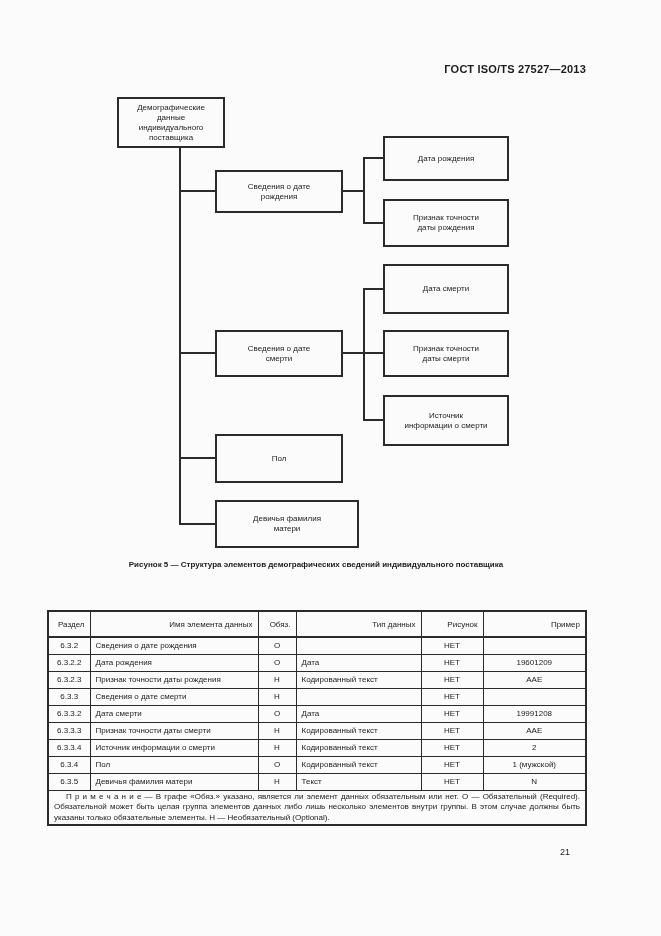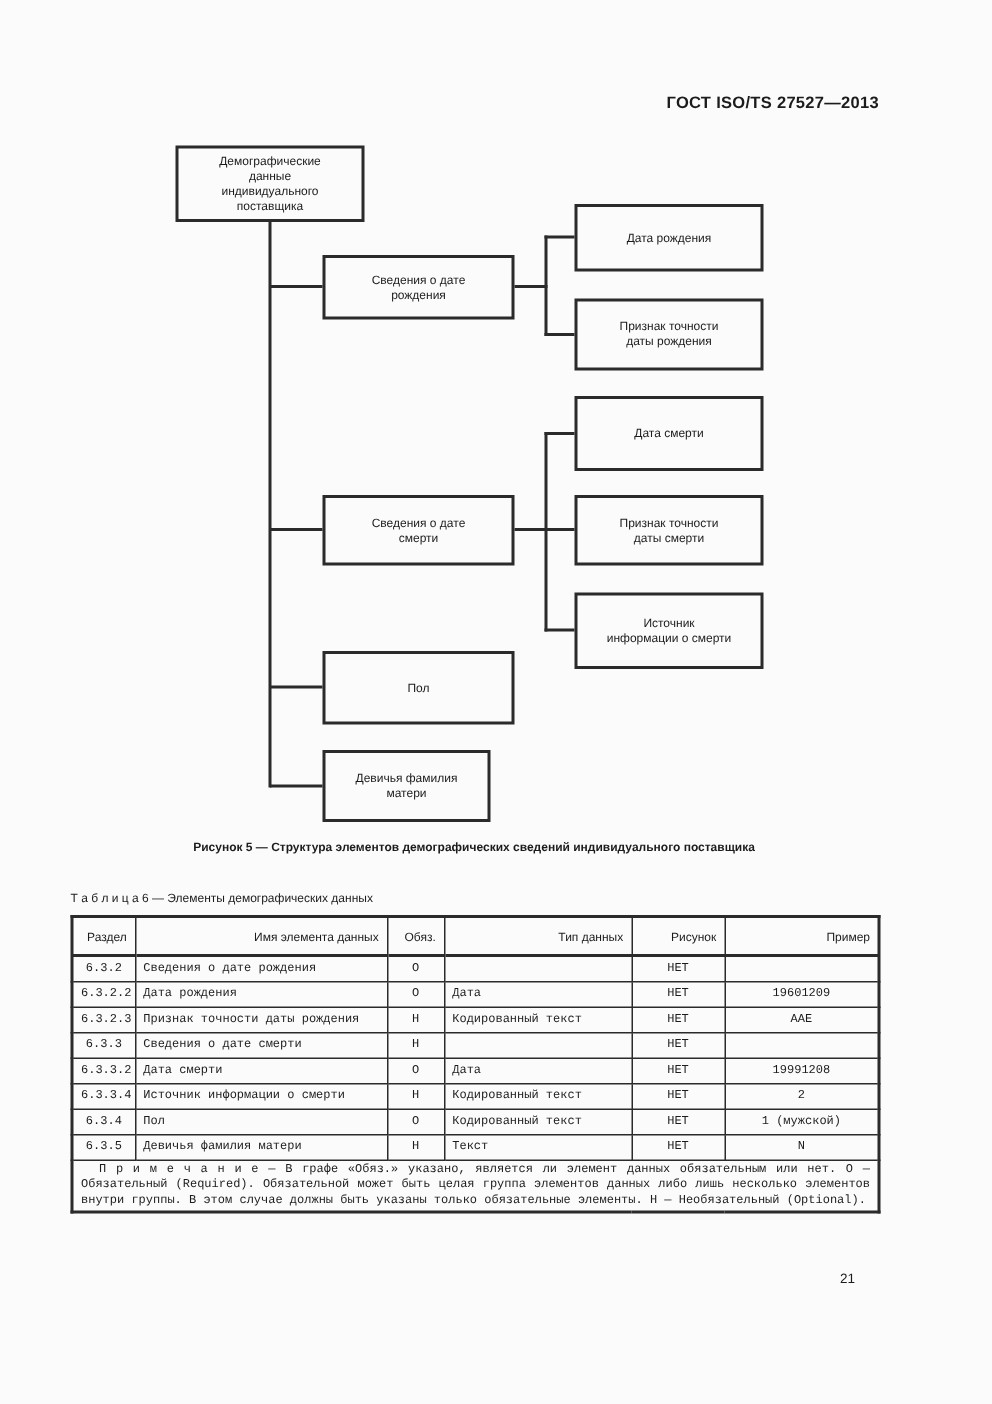--- a/index.html
+++ b/index.html
@@ -50,21 +50,21 @@
     border:1px solid #2b2b2b;
     padding:1px 5px;
     box-sizing:border-box;
     overflow:hidden;
   }
   table.gost{border:2px solid #2b2b2b;}
   table.gost th{
     height:26px;font-weight:normal;text-align:right;vertical-align:middle;
     border-bottom:2px solid #2b2b2b;
   }
-  table.gost td{height:17px;vertical-align:middle;font-family:Liberation Mono, monospace;}
+  table.gost td{height:17px;vertical-align:middle;}
   td.c{text-align:center;}
   td.l{text-align:left;padding-left:8px;}
   td.note-cell{
     height:auto;
     padding:3px 7px 5px 7px;
     text-align:justify;
     line-height:10.5px;
     text-indent:12px;
   }
 
@@ -73,58 +73,57 @@
     text-align:center;font-size:9px;
   }
 </style>
 </head>
 <body>
 
 <div class="page">
 
   <div class="doc-header">ГОСТ ISO/TS 27527—2013</div>
 
-  <div class="node" style="left:117px;top:97px;width:126px;height:51px;">Демографические
+  <div class="node" style="left:117px;top:97px;width:108px;height:51px;">Демографические
 данные
 индивидуального
 поставщика</div>
   <div class="node" style="left:215px;top:170px;width:128px;height:43px;">Сведения о дате
 рождения</div>
   <div class="node" style="left:383px;top:136px;width:126px;height:45px;">Дата рождения</div>
   <div class="node" style="left:383px;top:199px;width:126px;height:48px;">Признак точности
 даты рождения</div>
   <div class="node" style="left:215px;top:330px;width:128px;height:47px;">Сведения о дате
 смерти</div>
   <div class="node" style="left:383px;top:264px;width:126px;height:50px;">Дата смерти</div>
   <div class="node" style="left:383px;top:330px;width:126px;height:47px;">Признак точности
 даты смерти</div>
   <div class="node" style="left:383px;top:395px;width:126px;height:51px;">Источник
 информации о смерти</div>
   <div class="node" style="left:215px;top:434px;width:128px;height:49px;">Пол</div>
-  <div class="node" style="left:215px;top:500px;width:112px;height:48px;">Девичья фамилия
+  <div class="node" style="left:215px;top:500px;width:144px;height:48px;">Девичья фамилия
 матери</div>
 
   <div class="vline" style="left:179px;top:148px;width:2px;height:377px;"></div>
   <div class="hline" style="left:180px;top:190px;width:35px;height:2px;"></div>
   <div class="hline" style="left:180px;top:352px;width:35px;height:2px;"></div>
   <div class="hline" style="left:180px;top:457px;width:35px;height:2px;"></div>
   <div class="hline" style="left:180px;top:523px;width:35px;height:2px;"></div>
 
   <div class="hline" style="left:343px;top:190px;width:22px;height:2px;"></div>
   <div class="vline" style="left:363px;top:157px;width:2px;height:67px;"></div>
   <div class="hline" style="left:363px;top:157px;width:20px;height:2px;"></div>
   <div class="hline" style="left:363px;top:222px;width:20px;height:2px;"></div>
 
   <div class="hline" style="left:343px;top:352px;width:40px;height:2px;"></div>
   <div class="vline" style="left:363px;top:288px;width:2px;height:133px;"></div>
   <div class="hline" style="left:363px;top:288px;width:20px;height:2px;"></div>
   <div class="hline" style="left:363px;top:419px;width:20px;height:2px;"></div>
 
   <div class="fig-caption">Рисунок 5 — Структура элементов демографических сведений индивидуального поставщика</div>
-  <div class="table-title">Т а б л и ц а  6 — Элементы демографических данных</div>
 
   <table class="gost">
     <colgroup>
       <col style="width:42px">
         <col style="width:168px">
         <col style="width:38px">
       <col style="width:125px">
         <col style="width:62px">
         <col style="width:103px">
     </colgroup>
@@ -173,20 +172,28 @@
       </tr>
       <tr>
         <td class="c">6.3.3.2</td>
         <td class="l">Дата смерти</td>
         <td class="c">О</td>
         <td class="l">Дата</td>
         <td class="c">НЕТ</td>
         <td class="c">19991208</td>
       </tr>
       <tr>
+        <td class="c">6.3.3.3</td>
+        <td class="l">Признак точности даты смерти</td>
+        <td class="c">Н</td>
+        <td class="l">Кодированный текст</td>
+        <td class="c">НЕТ</td>
+        <td class="c">ААЕ</td>
+      </tr>
+      <tr>
         <td class="c">6.3.3.4</td>
         <td class="l">Источник информации о смерти</td>
         <td class="c">Н</td>
         <td class="l">Кодированный текст</td>
         <td class="c">НЕТ</td>
         <td class="c">2</td>
       </tr>
       <tr>
         <td class="c">6.3.4</td>
         <td class="l">Пол</td>

